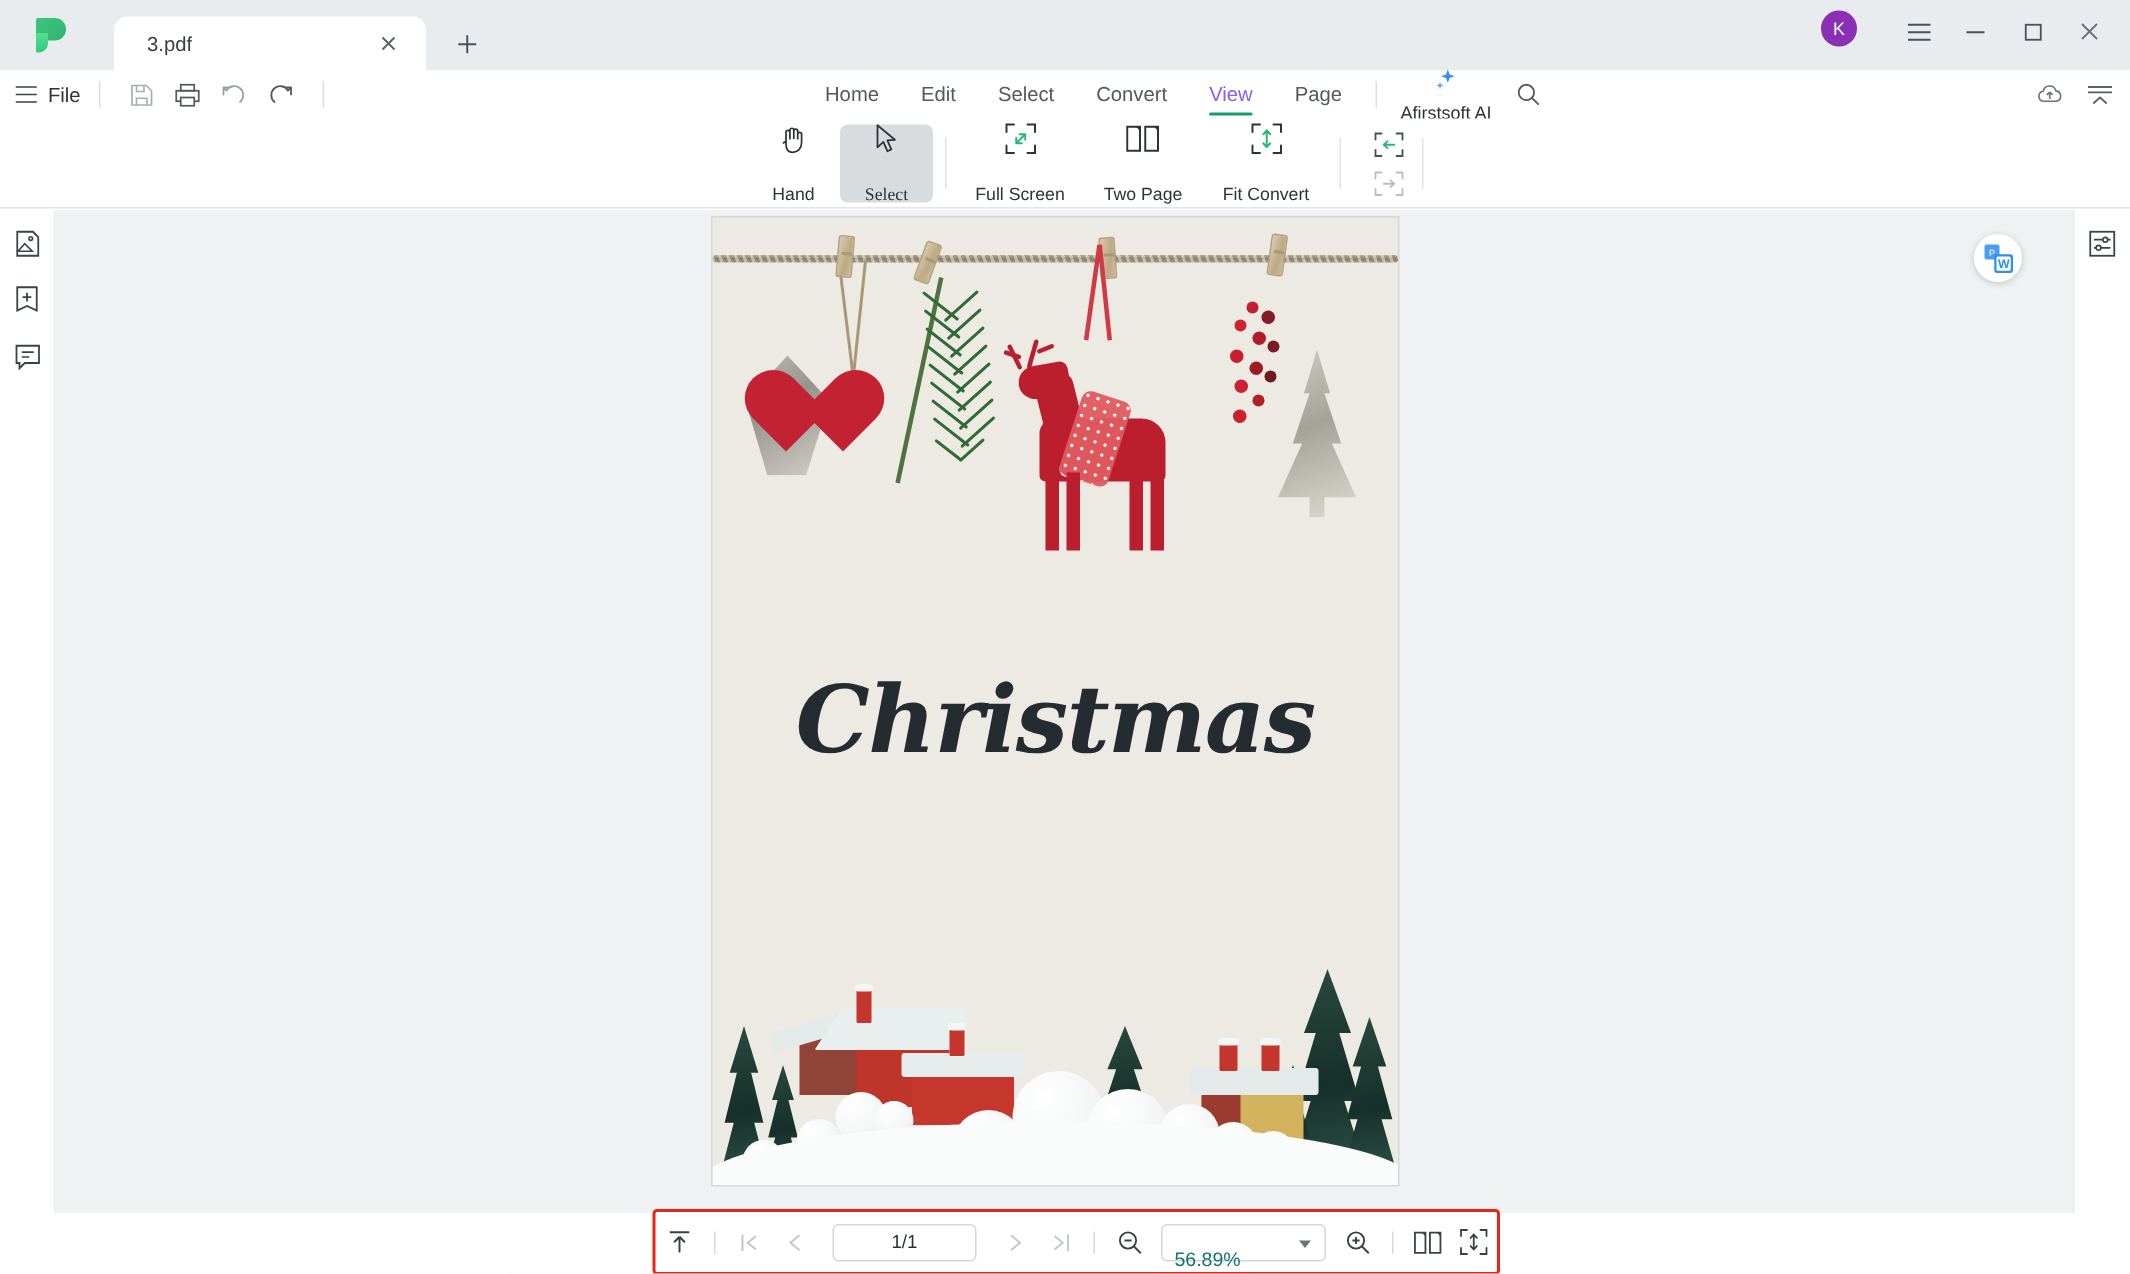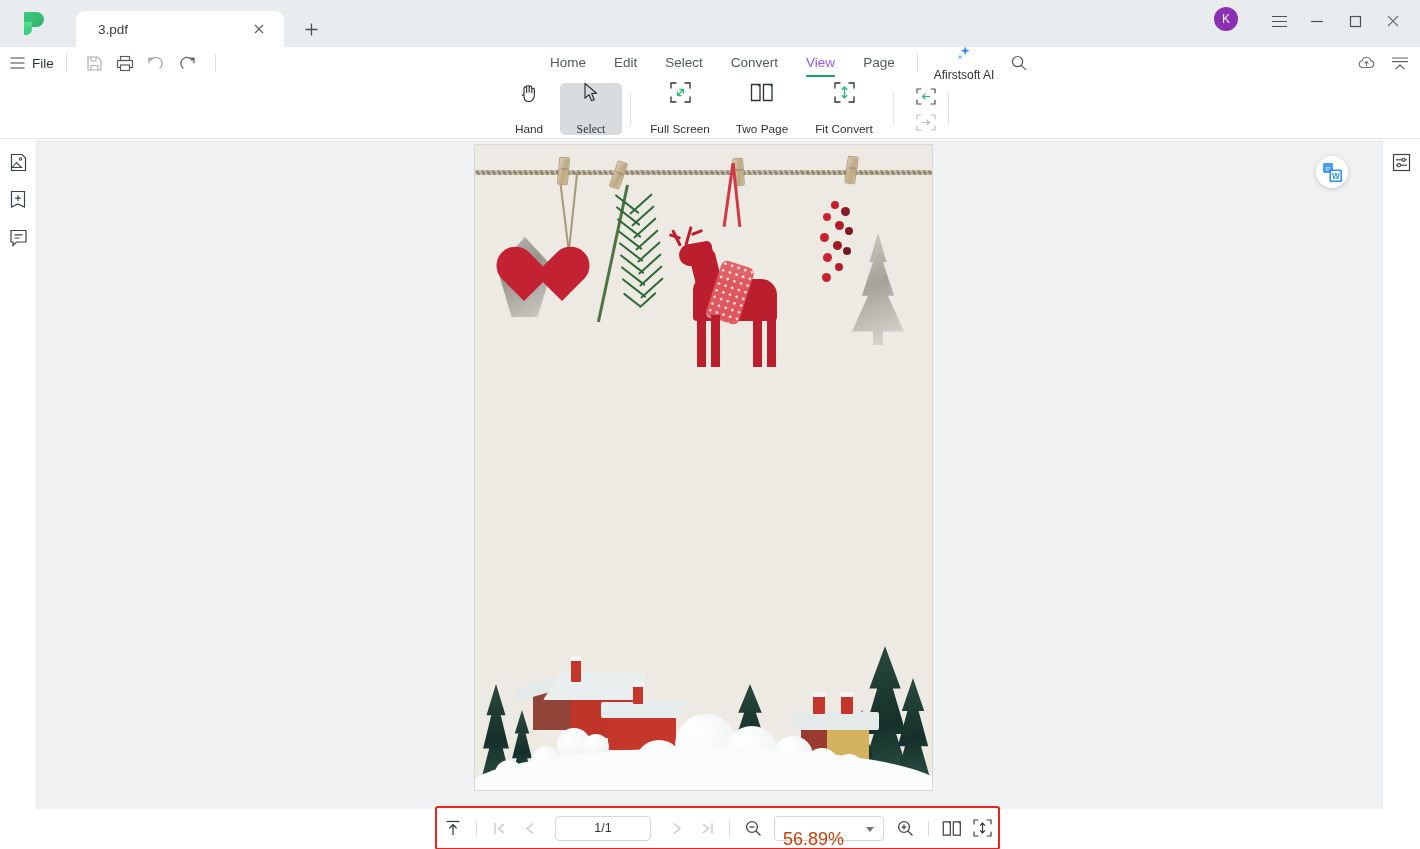--- a/index.html
+++ b/index.html
@@ -289,21 +289,21 @@
   .pagebox {
     width: 96px; height: 25px; border:1px solid #d4d7da; border-radius:4px;
     display:flex; align-items:center; justify-content:center;
     font-size: 12.5px; color:#2e3338; margin: 0 10px; cursor: text;
   }
   .zoombox {
     width: 110px; height: 25px; border:1px solid #d4d7da; border-radius:4px;
     display:flex; align-items:center; margin: 0 6px; cursor: pointer;
     padding: 0 8px; position:relative;
   }
-  .zoombox .zv { font-size: 18px; color:#c2410c;margin-top:22px; }
+  .zoombox .zv { font-size: 13px; color:#0f766e;margin-top:22px; }
   .zoombox .caret {
     position:absolute; right: 9px; top: 10px;
     width:0;height:0;border-left:4px solid transparent;border-right:4px solid transparent;
     border-top:5px solid #6d7377;
   }
   svg { display:block; }
 </style>
 </head>
 <body>
 
@@ -600,20 +600,21 @@
           <div class="b" style="left:5px;top:42px;width:9px;height:9px;background:#c91f2b;"></div>
           <div class="b" style="left:18px;top:50px;width:9px;height:9px;background:#9d1c26;"></div>
           <div class="b" style="left:28px;top:56px;width:8px;height:8px;background:#6e1a20;"></div>
           <div class="b" style="left:8px;top:62px;width:9px;height:9px;background:#cc2130;"></div>
           <div class="b" style="left:20px;top:72px;width:8px;height:8px;background:#b41e29;"></div>
           <div class="b" style="left:7px;top:82px;width:9px;height:9px;background:#c8202c;"></div>
         </div>
         <div class="ornament xtree"></div>
       </div>
 
+      <div class="christmas">Christmas</div>
 
       <div class="village">
 
         <div class="fir" style="left:4px;  bottom:2px;  width:34px; height:104px;"></div>
         <div class="fir" style="left:34px; bottom:2px;  width:26px; height:78px;"></div>
         <div class="fir" style="left:254px;bottom:10px; width:42px; height:96px;"></div>
         <div class="fir" style="left:382px;bottom:2px;  width:56px; height:142px;"></div>
         <div class="fir" style="left:418px;bottom:2px;  width:40px; height:110px;"></div>
         <div class="fir" style="left:372px;bottom:2px;  width:30px; height:78px;"></div>
 

